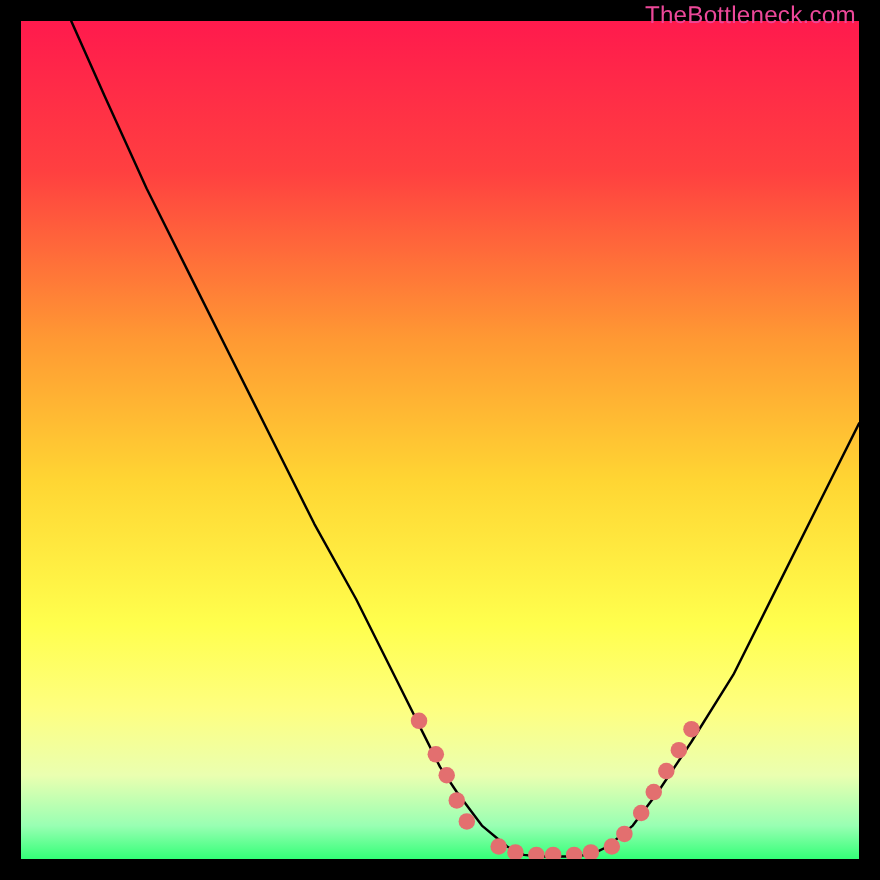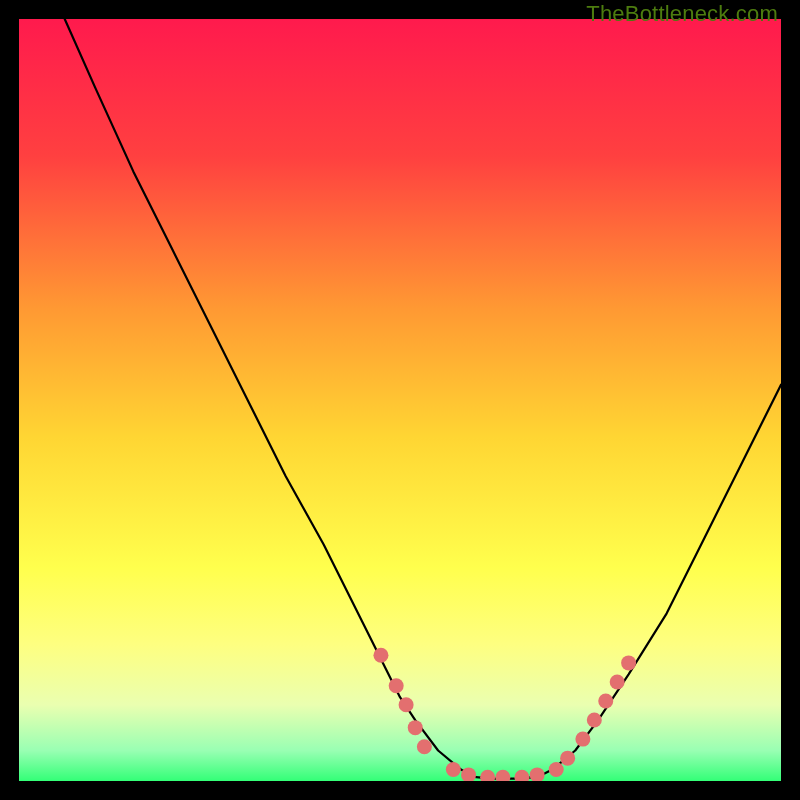--- a/index.html
+++ b/index.html
@@ -24,21 +24,21 @@
     position: absolute;
     left: 0;
     top: 0;
     width: 762px;
     height: 762px;
   }
   .watermark {
     position: absolute;
     top: 1px;
     right: 22px;
-    color: #4d7c0f;
+    color: #ec4899;
     font-size: 22px;
     font-weight: 500;
     letter-spacing: 0.2px;
     text-align: right;
   }
 </style>
 </head>
 <body>
 
 <div class="frame">

